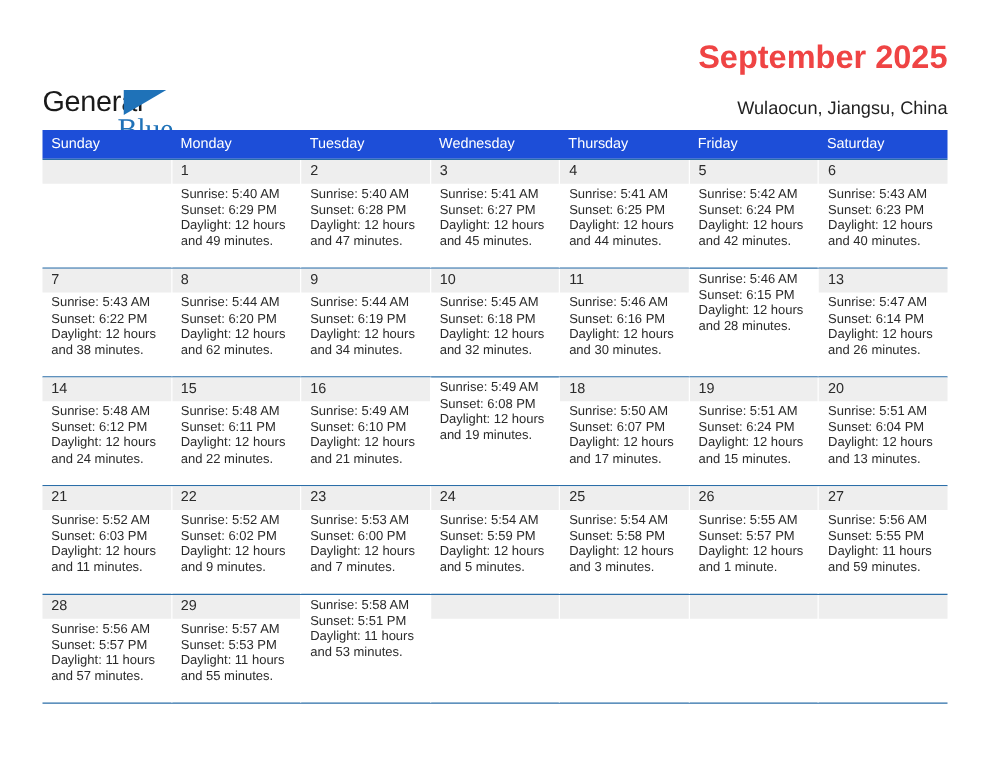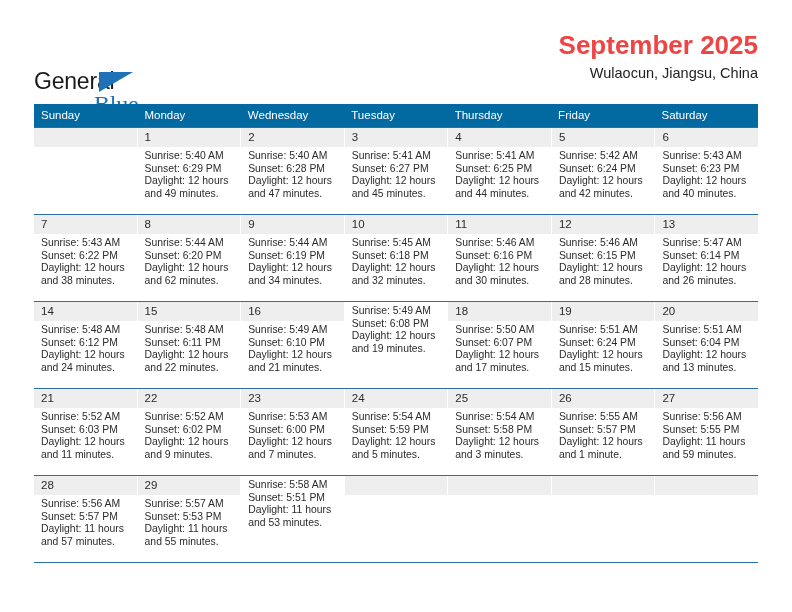--- a/index.html
+++ b/index.html
@@ -78,34 +78,34 @@
     line-height: 34px;
     color: #ef4444;
     font-weight: bold;
     white-space: nowrap;
   }
   .cal-subtitle {
     font-size: 14.5px;
     line-height: 22px;
     color: #222222;
     white-space: nowrap;
-    margin-top: 0;
+    margin-top: 14px;
   }
 
   
   .calendar {
     position: absolute;
     left: 34px;
     top: 104px;
     width: 724px;
   }
   .weekdays {
     display: flex;
     width: 100%;
-    background: #0369a1;
+    background: #1d4ed8;
   }
   .weekday {
     flex: 1 1 0;
     box-sizing: border-box;
     padding: 4px 0 4px 7px;
     font-size: 11.5px;
     line-height: 15px;
     color: #ffffff;
     white-space: nowrap;
   }
@@ -172,22 +172,22 @@
       <div class="cal-title">September 2025</div>
       <div class="cal-subtitle">Wulaocun, Jiangsu, China</div>
     </div>
 
   </div>
 
   <div class="calendar">
     <div class="weekdays" id="weekday-row">
         <div class="weekday">Sunday</div>
         <div class="weekday">Monday</div>
+        <div class="weekday">Tuesday</div>
         <div class="weekday">Wednesday</div>
-        <div class="weekday">Tuesday</div>
         <div class="weekday">Thursday</div>
         <div class="weekday">Friday</div>
         <div class="weekday">Saturday</div>
       </div>
     <div id="weeks-container">
         <div class="week">
           <div class="day-cell empty">
             <div class="day-number-band"></div>
           </div>
           <div class="day-cell">
@@ -285,21 +285,20 @@
           <div class="day-cell">
             <div class="day-number-band">11</div>
             <div class="day-info">
               <div>Sunrise: 5:46 AM</div>
               <div>Sunset: 6:16 PM</div>
               <div>Daylight: 12 hours</div>
               <div>and 30 minutes.</div>
             </div>
           </div>
           <div class="day-cell">
-            <div class="day-number-band">12</div>
             <div class="day-info">
               <div>Sunrise: 5:46 AM</div>
               <div>Sunset: 6:15 PM</div>
               <div>Daylight: 12 hours</div>
               <div>and 28 minutes.</div>
             </div>
           </div>
           <div class="day-cell">
             <div class="day-number-band">13</div>
             <div class="day-info">

